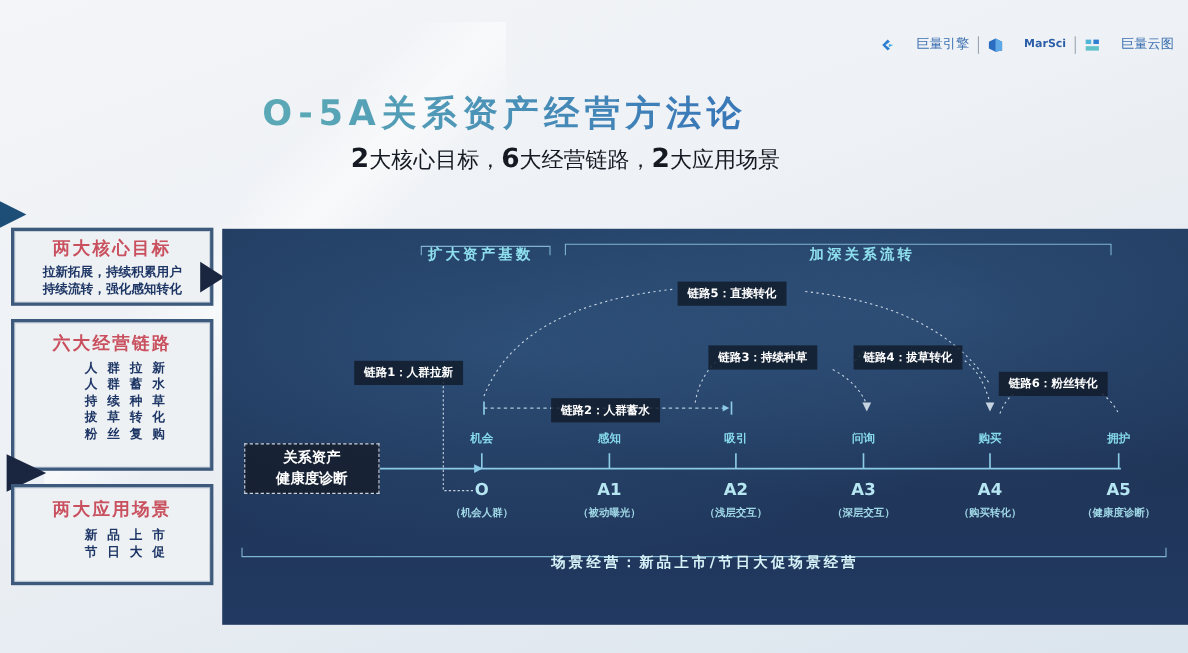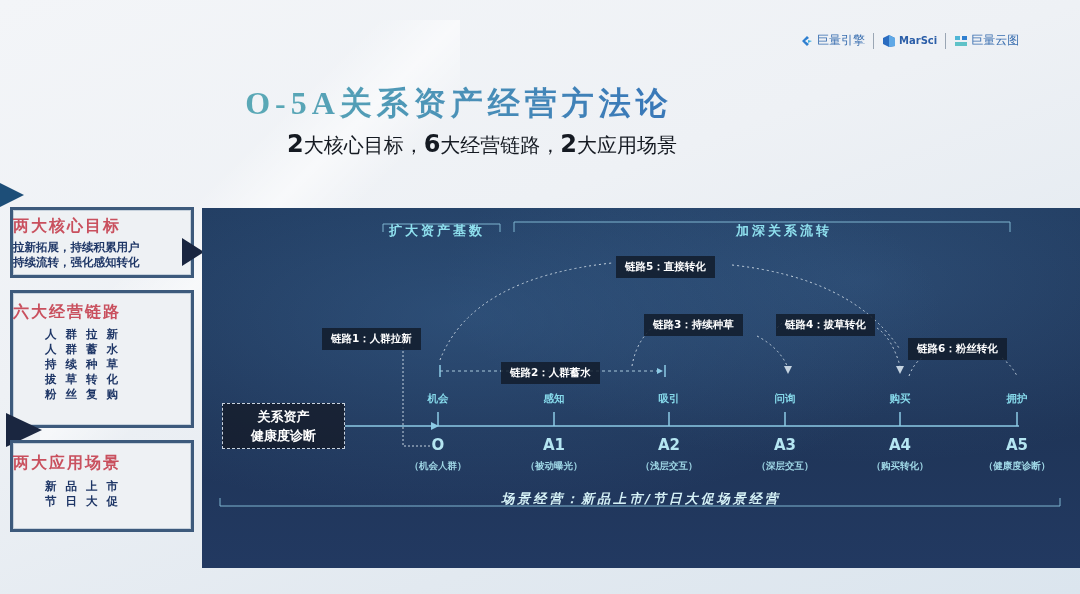--- a/index.html
+++ b/index.html
@@ -8,43 +8,43 @@
     font-family: "DejaVu Sans", "Liberation Sans", sans-serif;
     background: linear-gradient(160deg, #f3f5f8 0%, #eef1f5 40%, #e2e9f0 75%, #dbe5ee 100%);
   }
   .bg-streak {
     position:absolute; left:40px; top:20px; width:420px; height:420px;
     background: linear-gradient(135deg, rgba(255,255,255,0.0) 40%, rgba(255,255,255,0.55) 50%, rgba(255,255,255,0) 60%);
     pointer-events:none;
   }
   
   .logos { position:absolute; top:32px; left:800px; display:flex; align-items:center; gap:8px; font-size:12px; color:#3a6fb0; }
-  .logo { display:flex; align-items:center; gap:3px; }
+  .logo { display:flex; align-items:center; gap:19px; }
   .logo-sep { width:1px; height:16px; background:#9aa6b4; }
   .logo-mark { width:14px; height:14px; display:inline-block; }
   .marsci-text { font-weight:bold; font-size:10px; color:#2b5ea8; }
 
   .title {
     position:absolute; top:82px; left:0; width:918px; text-align:center;
     font-size:32px; font-weight:bold; letter-spacing:5px;
     color:#3b8fb0;
     background: linear-gradient(90deg, #5aa8b6 30%, #3a79b8 70%);
-    -webkit-background-clip:text; background-clip:text;font-family:Liberation Serif, serif; -webkit-text-fill-color:transparent;
+    -webkit-background-clip:text; background-clip:text; -webkit-text-fill-color:transparent;
   }
   .subtitle {
     position:absolute; top:130px; left:0; width:964px; text-align:center;
-    font-size:20px; color:#151a22; font-weight:normal;
+    font-size:20px; color:#151a22; font-weight:normal;padding-left:32px;
   }
   .subtitle b { font-size:24px; }
 
   
   .left-tri { position:absolute; width:0; height:0; border-top:12px solid transparent; border-bottom:12px solid transparent; border-left:24px solid #1d4e78; }
   .left-box {
     position:absolute; left:10px; width:184px; background:#eef1f4;
-    border:3px solid #3d5a7c; box-sizing:border-box; text-align:left;
+    border:3px solid #3d5a7c; box-sizing:border-box; text-align:center;
     box-shadow: inset 0 0 0 1px #c6d1dc;
   }
   .left-box .hd { font-size:16px; font-weight:bold; color:#c9505e; letter-spacing:2px; margin-top:6px; }
   .left-box .ln { font-size:11.5px; font-weight:bold; color:#1e3666; line-height:15px; }
   .spaced { letter-spacing:9px;padding-left:32px; }
   .tri-dark { position:absolute; width:0; height:0; border-top:17px solid transparent; border-bottom:17px solid transparent; border-left:36px solid #1a2640; }
 
   
   .main {
     position:absolute; left:202px; top:208px; width:878px; height:360px;
@@ -62,22 +62,22 @@
   }
   .stage { position:absolute; color:#86d9ea; font-size:10.5px; font-weight:bold; transform:translateX(-50%); white-space:nowrap; }
   .code { position:absolute; color:#b5e6f2; font-size:15px; font-weight:bold; transform:translateX(-50%); }
   .desc { position:absolute; color:#9fd7e6; font-size:9.5px; font-weight:bold; transform:translateX(-50%); white-space:nowrap; }
   .diag-box {
     position:absolute; left:20px; top:195px; width:123px; height:46px;
     border:1.5px dashed #c9d3df; background:rgba(20,26,38,0.75); box-sizing:border-box;
     color:#fff; font-size:13px; font-weight:bold; text-align:center; line-height:19px; padding-top:3px;
   }
   .scene {
-    position:absolute; left:0; width:878px; top:282px; text-align:center;
-    color:#d6f2f7; font-size:13px; font-weight:bold; letter-spacing:3px;font-style:italic;
+    position:absolute; left:0; width:878px; top:294px; text-align:center;
+    color:#d6f2f7; font-size:13px; font-weight:bold; letter-spacing:3px;
   }
 </style>
 </head>
 <body>
 
 <div class="bg-streak"></div>
 
 <div class="logos">
   <div class="logo">
     <svg class="logo-mark" viewBox="0 0 14 14">

